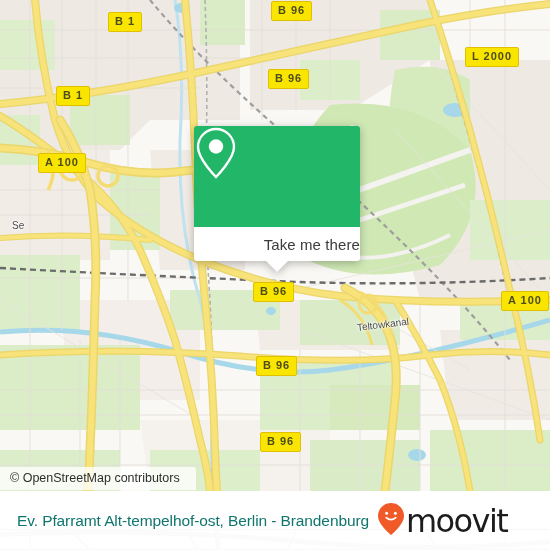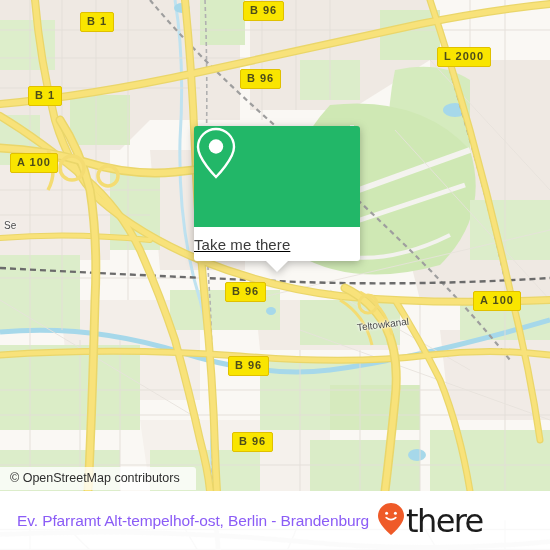--- a/index.html
+++ b/index.html
@@ -21,20 +21,21 @@
     border:1.5px solid #e0c000;
     border-radius:2px;
     color:#4d4d1a;
     font-size:11px;
     font-weight:bold;
     letter-spacing:1px;
     line-height:1;
     padding:3px 6px 4px 6px;
     white-space:nowrap;
     font-family:"Liberation Sans","DejaVu Sans",sans-serif;
+    margin-left:28px;
   }
   
   .maplabel{
     position:absolute;
     color:#4b4b4b;
     font-size:10px;
     white-space:nowrap;
     font-family:"Liberation Sans","DejaVu Sans",sans-serif;
     text-shadow:0 0 2px #fff,0 0 3px #fff,0 0 4px #fff;
   }
@@ -45,21 +46,21 @@
     position:absolute;left:194px;top:126px;width:166px;
     filter:drop-shadow(0 2px 4px rgba(0,0,0,.28));
   }
   .popup-top{
     height:101px;background:#22b768;
     border-radius:3px 3px 0 0;
     display:flex;align-items:center;justify-content:center;
   }
   .popup-bottom{
     height:34px;background:#fff;border-radius:0 0 3px 3px;
-    display:flex;align-items:center;justify-content:flex-start;text-decoration:underline;
+    display:flex;align-items:center;justify-content:flex-end;
   }
   .popup-bottom span{
     color:#3b3b3b;font-size:15px;letter-spacing:.1px;
   }
   .popup-tail{
     position:absolute;left:50%;top:135px;margin-left:-11px;
     width:0;height:0;
     border-left:11px solid transparent;
     border-right:11px solid transparent;
     border-top:11px solid #fff;
@@ -82,21 +83,21 @@
     display:flex;align-items:center;
     overflow:hidden;
   }
   .footer-wm{position:absolute;left:0;top:-491px;opacity:.10;pointer-events:none;}
   .footer-inner{
     position:relative;z-index:2;
     display:flex;align-items:center;width:100%;
     padding:0 17px;box-sizing:border-box;
   }
   .footer-title{
-    color:#8b5cf6;font-size:15.5px;white-space:nowrap;letter-spacing:-.1px;
+    color:#0f766e;font-size:15.5px;white-space:nowrap;letter-spacing:-.1px;
   }
   .brand{
     display:flex;align-items:center;margin-left:8px;
   }
   .brand-word{
     font-size:32px;color:#1c1c1c;letter-spacing:-1.6px;
     font-weight:500;line-height:1;margin-left:1px;
     font-family:"DejaVu Sans","Liberation Sans",sans-serif;
   }
 </style>
@@ -262,21 +263,21 @@
         <div class="shield" style="left: 240px; top: 69px;">B 96</div>
         <div class="shield" style="left: 28px; top: 86px;">B 1</div>
         <div class="shield" style="left: 10px; top: 153px;">A 100</div>
         <div class="shield" style="left: 225px; top: 282px;">B 96</div>
         <div class="shield" style="left: 473px; top: 291px;">A 100</div>
         <div class="shield" style="left: 228px; top: 356px;">B 96</div>
         <div class="shield" style="left: 232px; top: 432px;">B 96</div>
       </div>
 
     <div id="maplabels">
-        <div class="maplabel" style="left: 4px; top: 220px;">Se</div>
+        <div class="maplabel" style="left: 12px; top: 220px;">Se</div>
         <div class="maplabel rot" style="left: 357px; top: 322px;">Teltowkanal</div>
       </div>
 
     <div class="popup">
       <div class="popup-top">
         <span>
           <svg width="44" height="54" viewBox="0 0 44 54" aria-hidden="true">
             <path d="M22 3 C12 3 4 11 4 21 C4 33 22 51 22 51 C22 51 40 33 40 21 C40 11 32 3 22 3 Z" fill="none" stroke="#ffffff" stroke-width="2.4"></path>
             <circle cx="22" cy="20.5" r="7.2" fill="#ffffff"></circle>
           </svg>
@@ -312,18 +313,18 @@
       <div class="footer-title">Ev. Pfarramt Alt-tempelhof-ost, Berlin - Brandenburg</div>
       <div class="brand">
         <span>
           <svg width="28" height="34" viewBox="0 0 28 34" aria-hidden="true">
             <path d="M14 1 C6.8 1 1 6.8 1 14 C1 22.5 14 33 14 33 C14 33 27 22.5 27 14 C27 6.8 21.2 1 14 1 Z" fill="#ef5a28"></path>
             <circle cx="9.6" cy="11.2" r="1.5" fill="#ffffff"></circle>
             <circle cx="18.4" cy="11.2" r="1.5" fill="#ffffff"></circle>
             <path d="M9.2 15.6 Q14 19.6 18.8 15.6" stroke="#ffffff" stroke-width="1.6" fill="none" stroke-linecap="round"></path>
           </svg>
         </span>
-        <span class="brand-word">there</span>
+        <span class="brand-word">moovit</span>
       </div>
     </div>
   </div>
 
 </div>
 
 </body></html>

